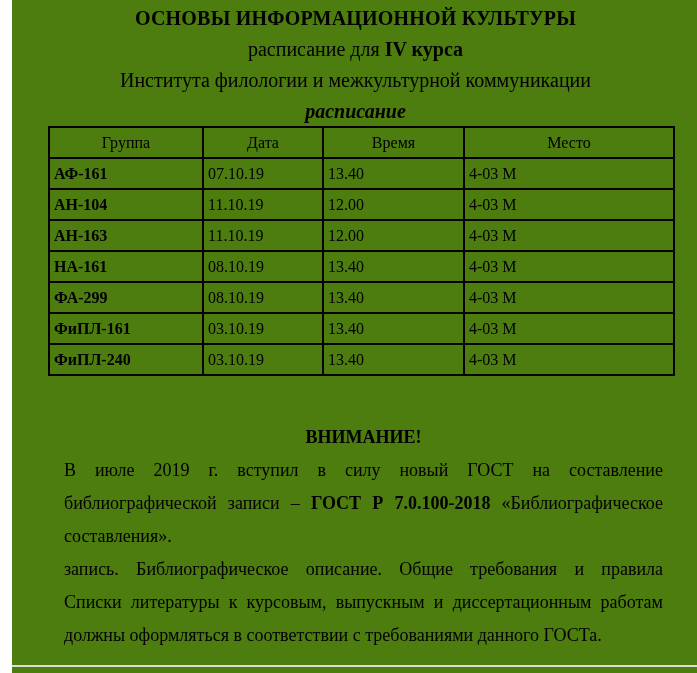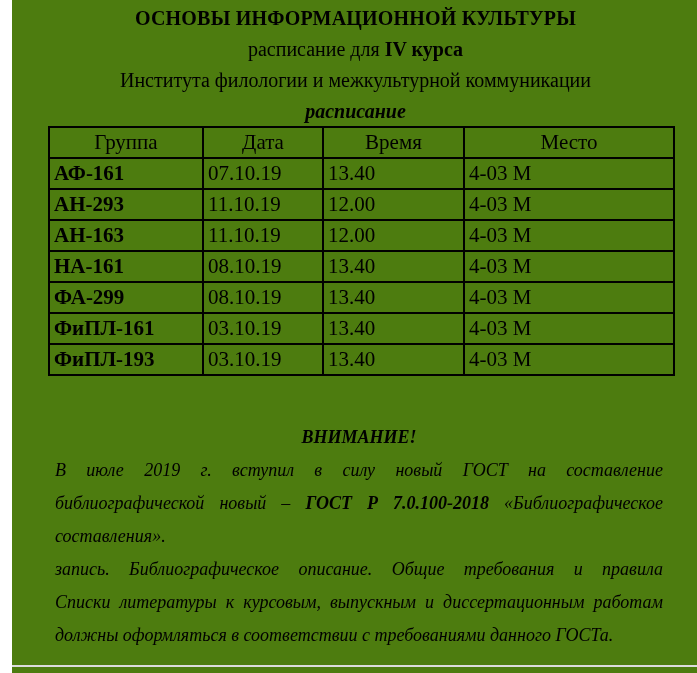--- a/index.html
+++ b/index.html
@@ -33,33 +33,32 @@
     top: 126px;
     width: 625px;
     border-collapse: collapse;
     table-layout: fixed;
   }
   .schedule th, .schedule td {
     border: 2px solid #000000;
     height: 31px;
     padding: 0 4px;
     vertical-align: middle;
-    font-size: 21px;
+    font-size: 16px;
     font-weight: normal;
   }
   .schedule td.cell-group { font-weight: bold; border-radius: 11px; }
   
   .notice {
     position: absolute;
-    left: 43px;
+    left: 52px;
     right: 36px;
     top: 390px;
     font-size: 18px;
     line-height: 33px;
-    font-style: italic;
   }
   .notice-heading {
     margin: 31px 0 0 0;
     text-align: center;
     font-weight: bold;
   }
   .para { margin: 0; }
   .jline { text-align: justify; text-align-last: justify; white-space: normal; }
   .jline.final { text-align: left; text-align-last: left; }
   .jline b { font-weight: bold; }
@@ -101,21 +100,21 @@
       </tr>
     </thead>
     <tbody>
       <tr>
         <td class="cell-group">АФ-161</td>
         <td>07.10.19</td>
         <td>13.40</td>
         <td>4-03 М</td>
       </tr>
       <tr>
-        <td class="cell-group">АН-293</td>
+        <td class="cell-group">АН-104</td>
         <td>11.10.19</td>
         <td>12.00</td>
         <td>4-03 М</td>
       </tr>
       <tr>
         <td class="cell-group">АН-163</td>
         <td>11.10.19</td>
         <td>12.00</td>
         <td>4-03 М</td>
       </tr>
@@ -131,33 +130,33 @@
         <td>13.40</td>
         <td>4-03 М</td>
       </tr>
       <tr>
         <td class="cell-group">ФиПЛ-161</td>
         <td>03.10.19</td>
         <td>13.40</td>
         <td>4-03 М</td>
       </tr>
       <tr>
-        <td class="cell-group">ФиПЛ-193</td>
+        <td class="cell-group">ФиПЛ-240</td>
         <td>03.10.19</td>
         <td>13.40</td>
         <td>4-03 М</td>
       </tr>
     </tbody>
   </table>
 
   <div class="notice">
     <p class="notice-heading">ВНИМАНИЕ!</p>
     <div class="para">
       <div class="jline"><span>В июле 2019 г. вступил в силу новый ГОСТ на составление</span></div>
-      <div class="jline"><span>библиографической новый – </span><b>ГОСТ Р 7.0.100-2018</b><span> «Библиографическое</span></div>
+      <div class="jline"><span>библиографической записи – </span><b>ГОСТ Р 7.0.100-2018</b><span> «Библиографическое</span></div>
       <div class="jline final"><span>составления».</span></div>
       <div class="jline"><span>запись. Библиографическое описание. Общие требования и правила</span></div>
     </div>
     <div class="para">
       <div class="jline"><span>Списки литературы к курсовым, выпускным и диссертационным работам</span></div>
       <div class="jline final"><span>должны оформляться в соответствии с требованиями данного ГОСТа.</span></div>
     </div>
   </div>
 
   <div class="bottom-divider"></div>

